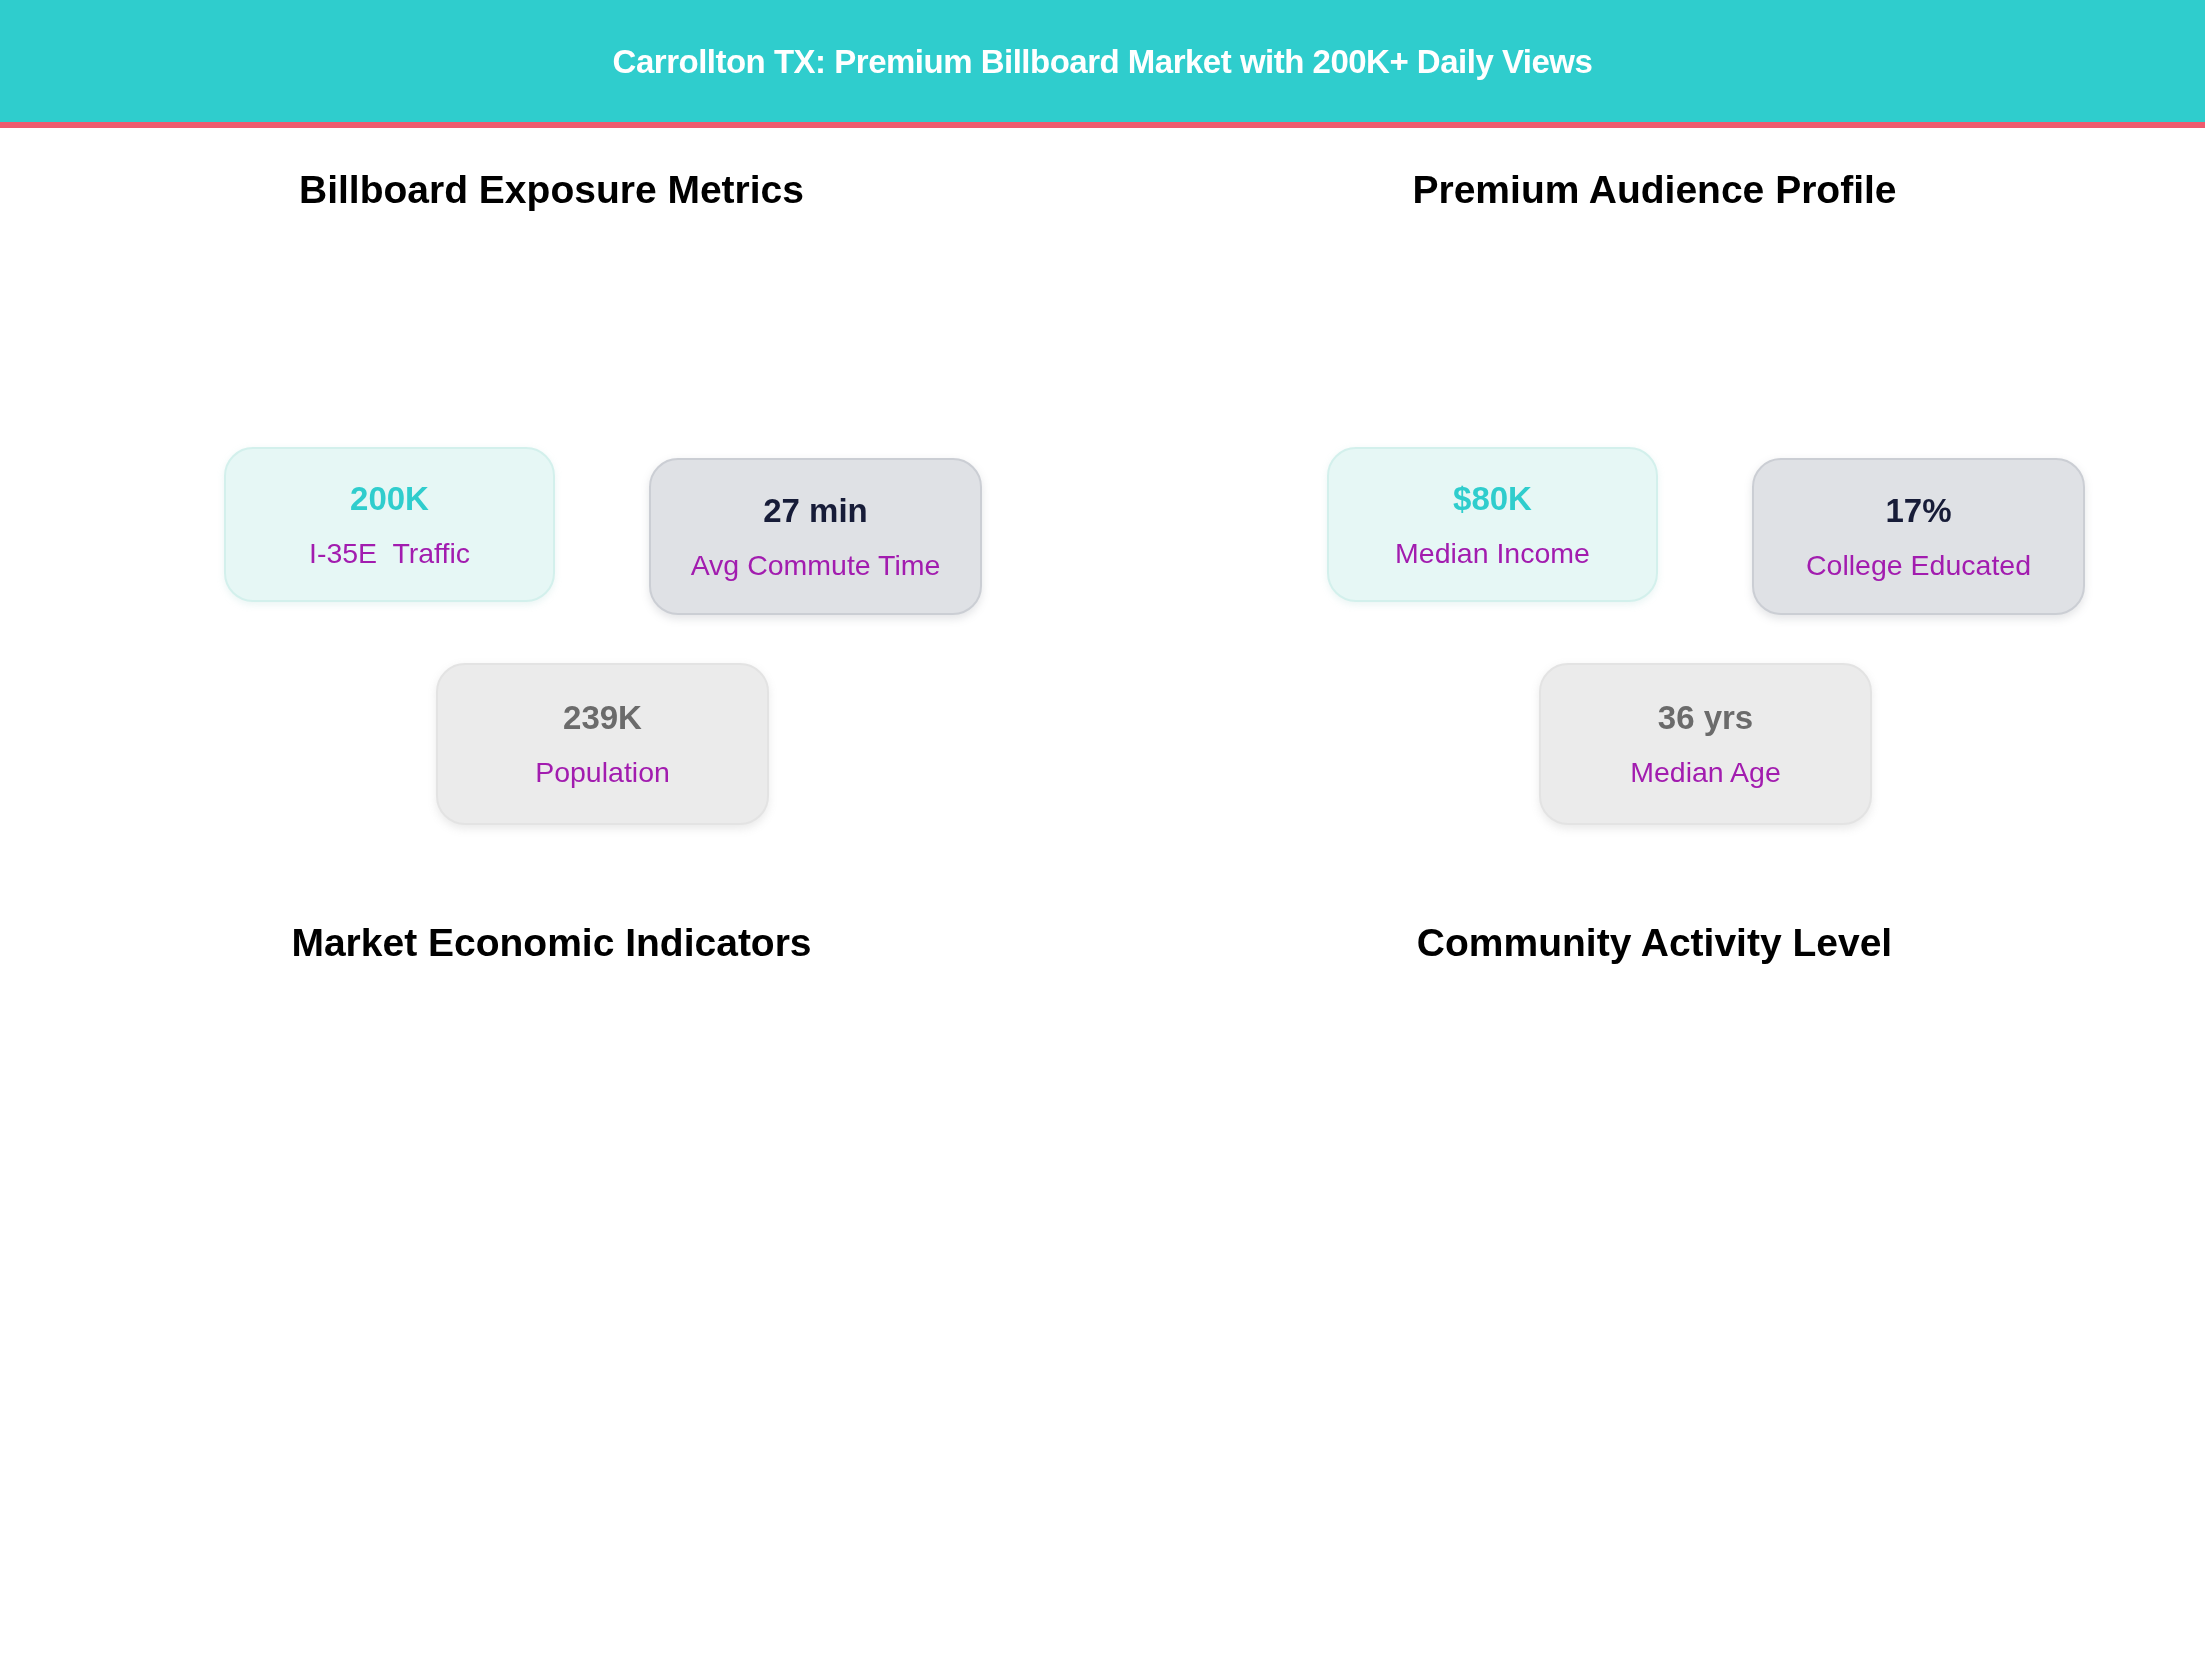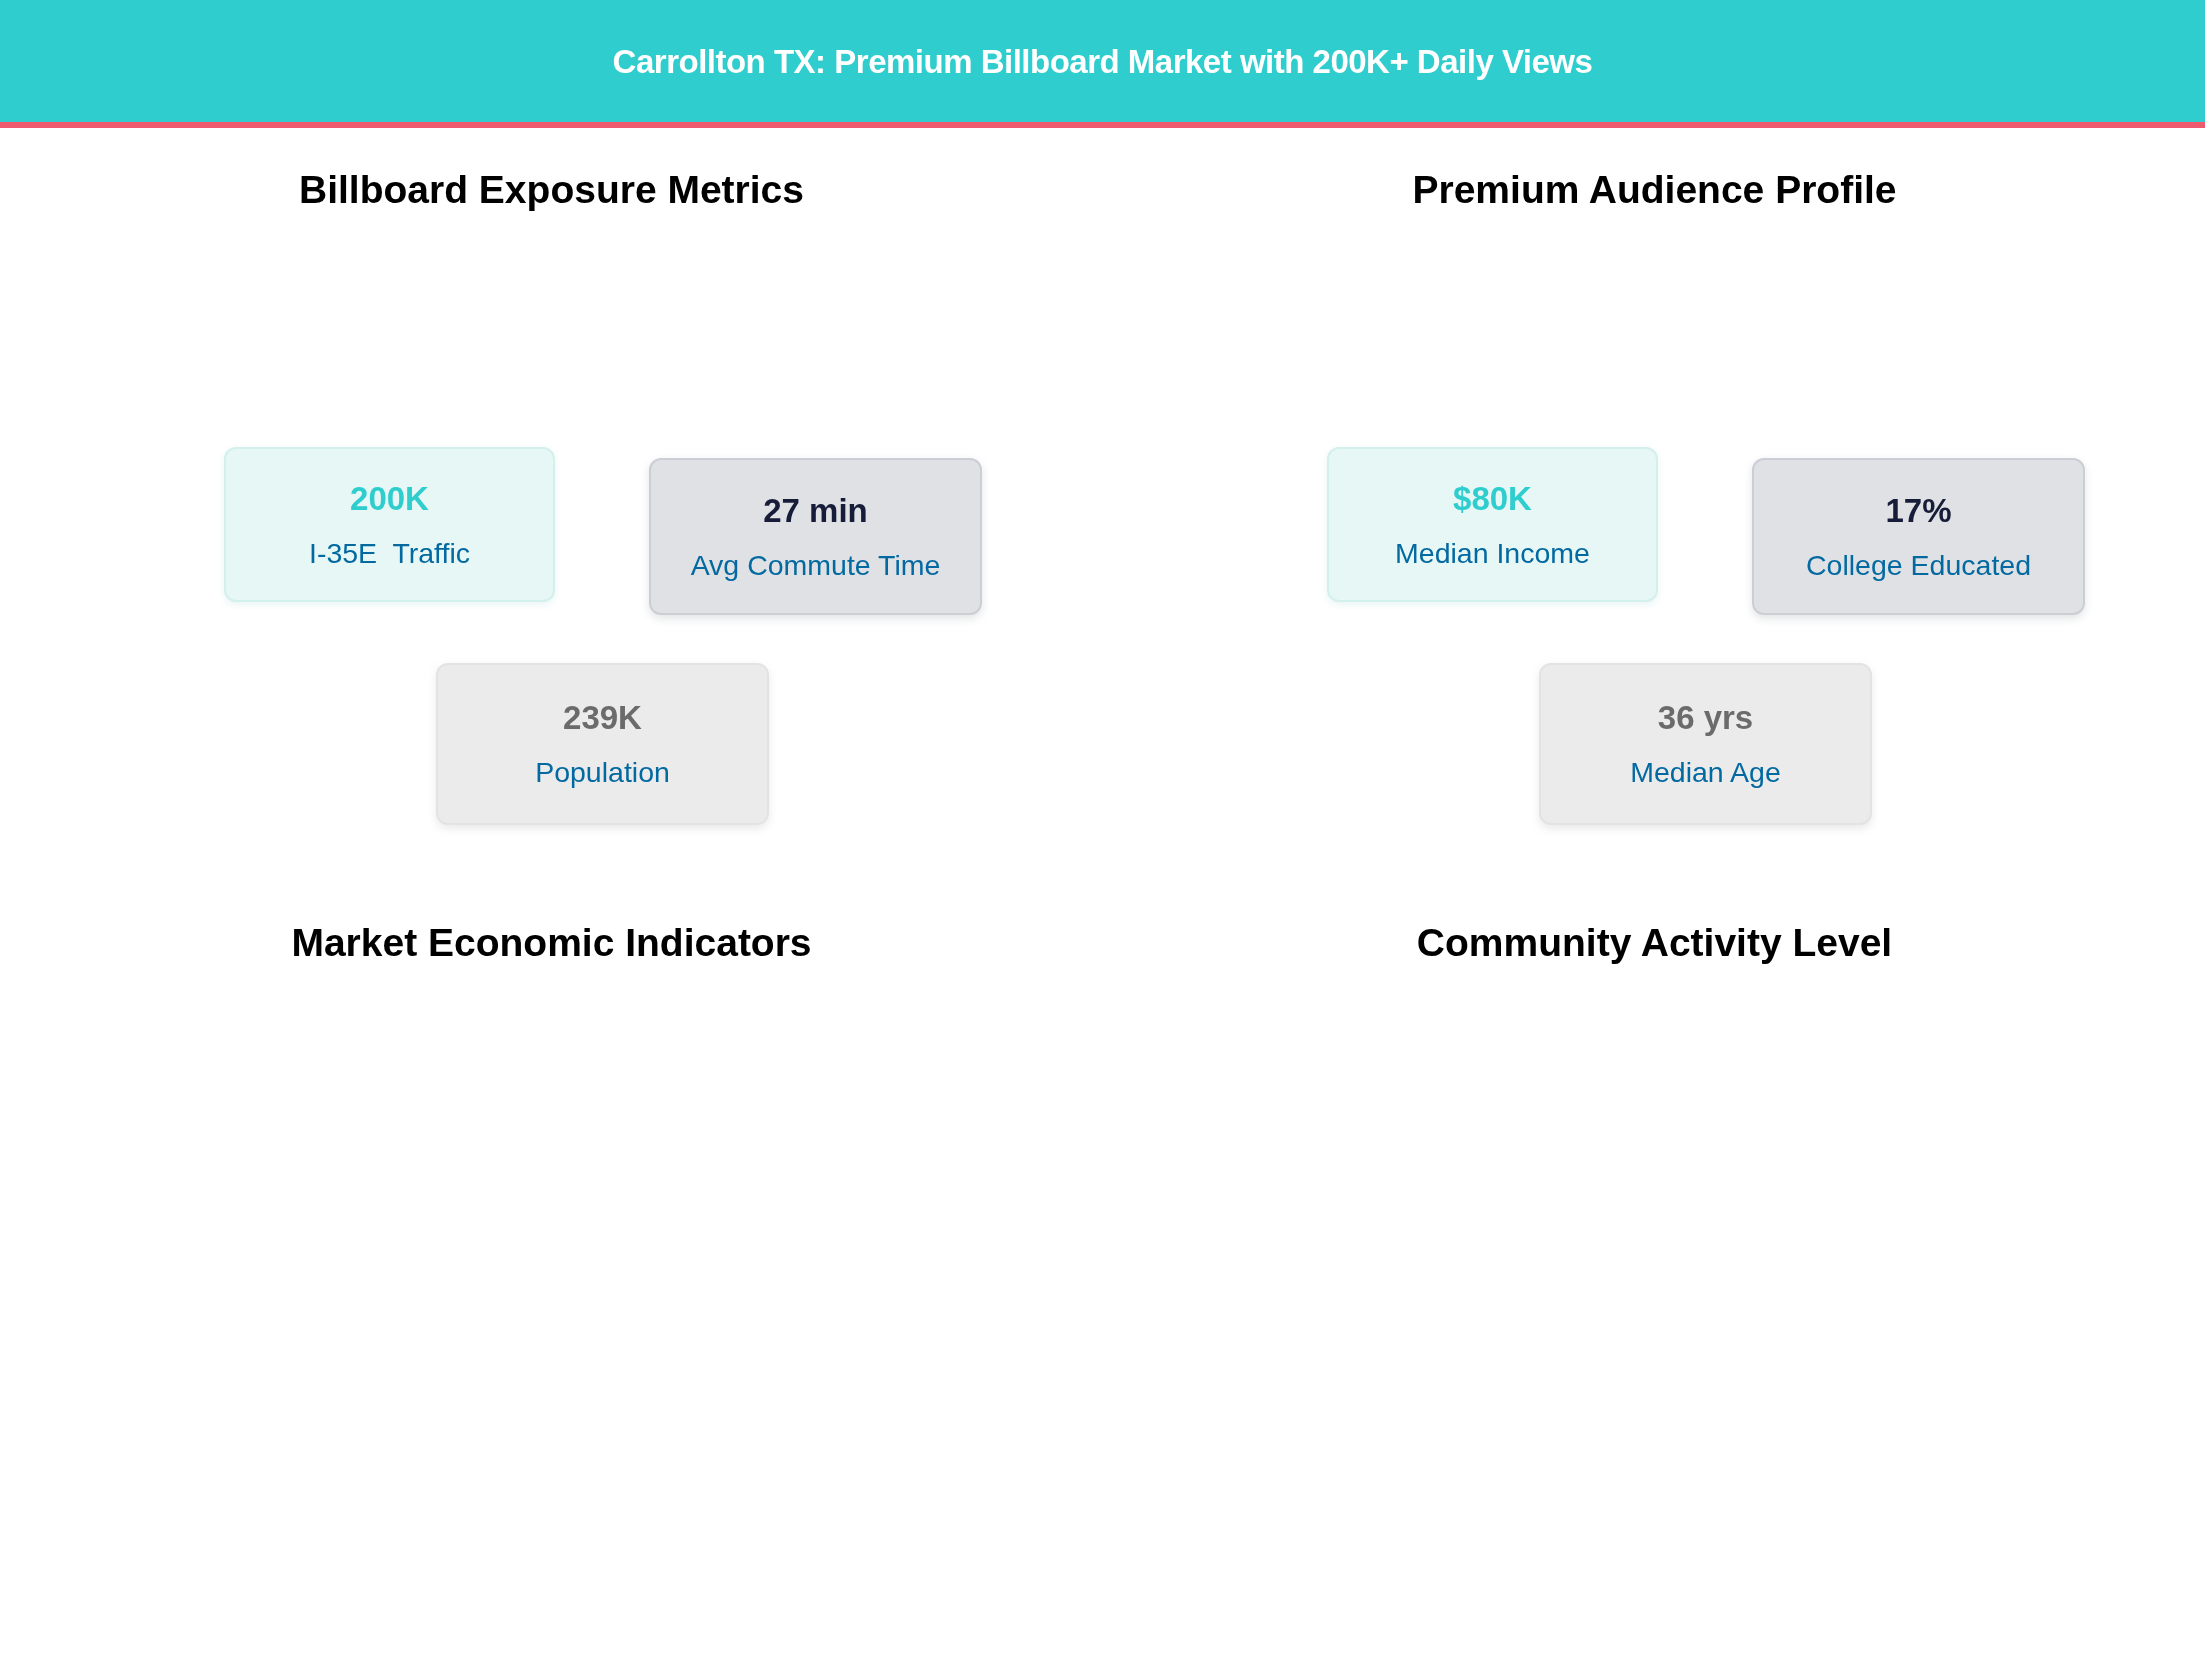--- a/index.html
+++ b/index.html
@@ -81,21 +81,21 @@
   .card-area {
     position: absolute;
     left: 0;
     width: 1103px;
     top: 0;
     height: 735px;
   }
   .metric-card {
     position: absolute;
     box-sizing: border-box;
-    border-radius: 12px;
+    border-radius: 29px;
     display: flex;
     flex-direction: column;
     align-items: center;
     justify-content: center;
   }
   .metric-card.highlight {
     background: #e6f7f5;
     border: 2.3px solid #d3f0ec;
     box-shadow: 0 2.8px 7.4px rgba(160, 210, 205, 0.22);
   }
@@ -117,21 +117,21 @@
     line-height: 1;
     white-space: nowrap;
   }
   .metric-value.accent  { color: #2fcdcd; }
   .metric-value.dark    { color: #171c38; }
   .metric-value.gray    { color: #6b6b6b; }
 
   .metric-label {
     font-size: 28.5px;
     font-weight: normal;
-    color: #0369a1;
+    color: #a21caf;
     line-height: 1;
     white-space: pre;
     margin-top: 24px;
     text-align: right;
   }
 
   
   .row-top .card-1 { left: 224px;  top: 318px;  width: 331px; height: 155px; }
   .row-top .card-2 { left: 649px; top: 314px;  width: 333px; height: 157px; }
   .row-top .card-3 { left: 436px;  top: 534px; width: 333px; height: 162px; }

